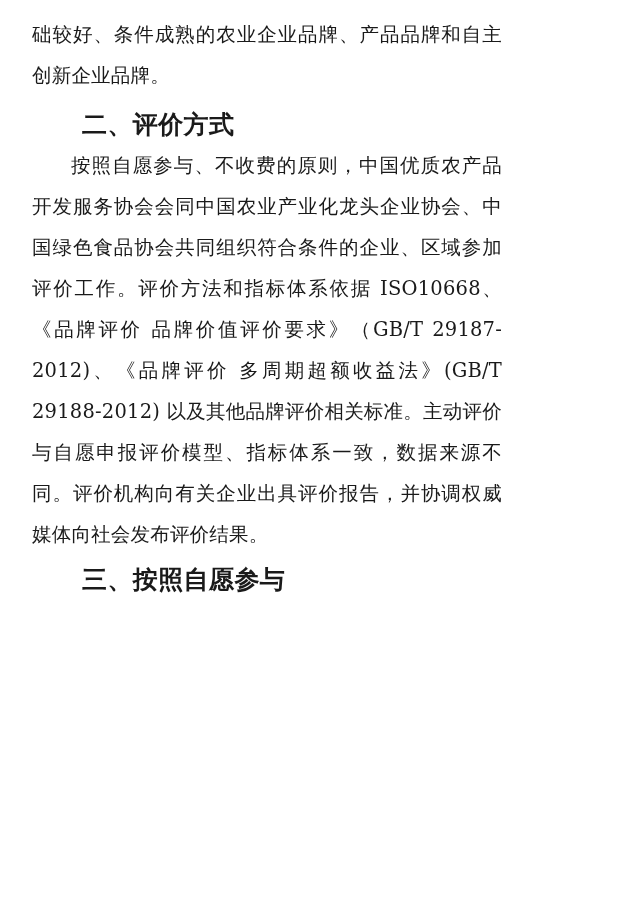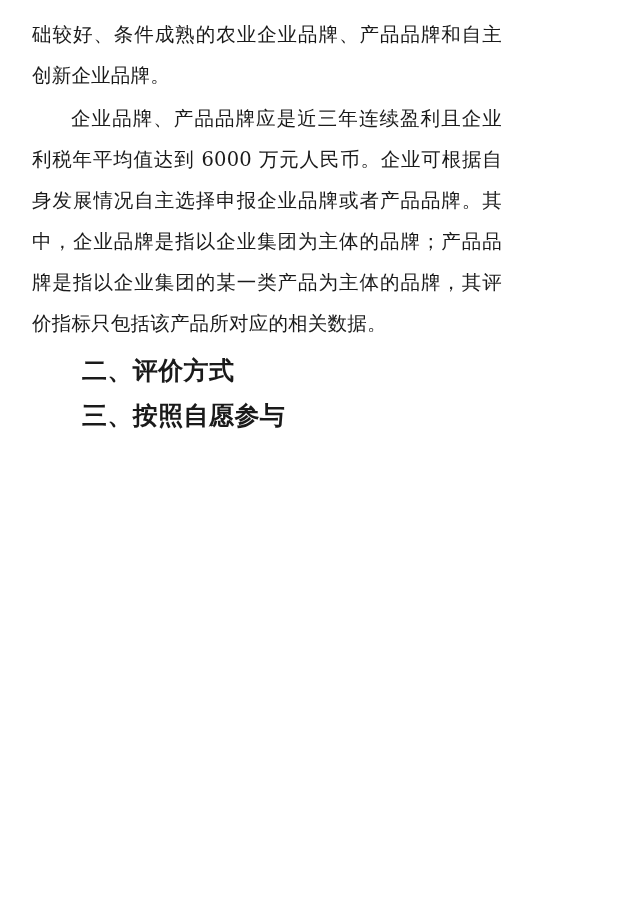--- a/index.html
+++ b/index.html
@@ -46,27 +46,27 @@
 </style>
 </head>
 <body>
 
 <div class="page">
 
   <p class="para">础较好、条件成熟的农业企业品牌、产品品牌和自主创新企业品牌。</p>
 
   <div class="spacer-xs"></div>
 
-  <p class="para indent">企业品牌、产品品牌应是近三年连续盈利且企业利税年平均值达到 6000 万元人民币。企业可根据自身发展情况自主选择申报企业品牌或者产品品牌。其中，企业品牌是指以企业集团为主体的品牌；产品品牌是指以企业集团的某一类产品为主体的品牌，其评价指标只包括该产品所对应的相关数据。</p>
 
   <div class="spacer-xs"></div>
 
 
   <div class="spacer-sm"></div>
 
   <h2 class="heading">二、评价方式</h2>
 
+  <p class="para indent">按照自愿参与、不收费的原则，中国优质农产品开发服务协会会同中国农业产业化龙头企业协会、中国绿色食品协会共同组织符合条件的企业、区域参加评价工作。评价方法和指标体系依据 ISO10668、《品牌评价 品牌价值评价要求》（GB/T 29187-2012)、《品牌评价 多周期超额收益法》(GB/T 29188-2012) 以及其他品牌评价相关标准。主动评价与自愿申报评价模型、指标体系一致，数据来源不同。评价机构向有关企业出具评价报告，并协调权威媒体向社会发布评价结果。</p>
 
   <div class="spacer-sm"></div>
 
   <h2 class="heading">三、按照自愿参与</h2>
 
 </div>
 
 </body></html>

